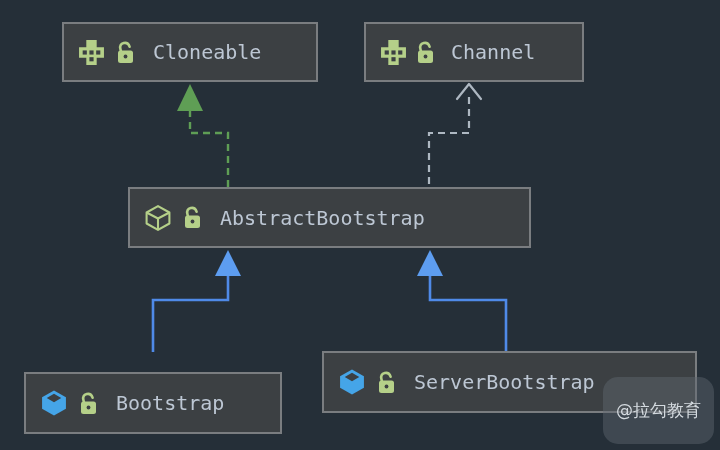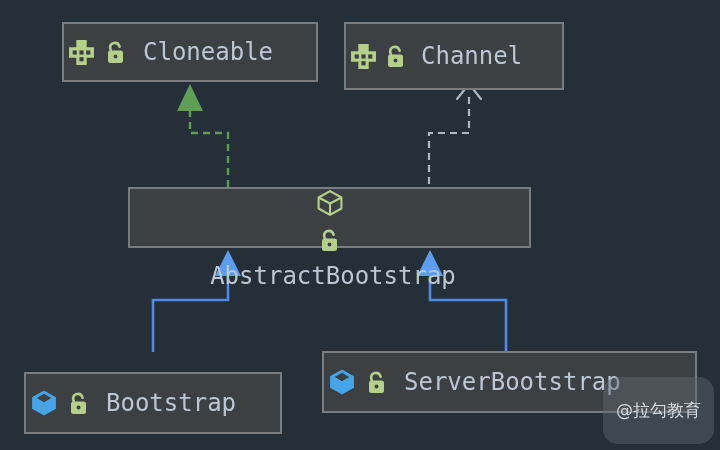--- a/index.html
+++ b/index.html
@@ -9,31 +9,31 @@
     font-family:"DejaVu Sans Mono","Liberation Mono",monospace;
   }
   .stage{position:absolute;inset:0;}
   svg.edges{position:absolute;left:0;top:0;width:720px;height:450px;}
 
   .node{
     position:absolute;box-sizing:border-box;
     background:var(--node-fill,#3c4043);
     border:2px solid var(--node-border,#7a7d80);
     display:flex;align-items:center;
-    padding:0 4px;gap:11px;
+    padding:0 14px;gap:11px;
     color:var(--node-text,#bdc7d4);
-    font-size:24px;line-height:1;
+    font-size:20px;line-height:1;
     cursor:default;
   }
   .node .label{margin-left:7px;white-space:nowrap;}
   .node svg{flex:0 0 auto;display:block;}
 
   #node-cloneable{left:62px;top:22px;width:256px;height:60px;}
-  #node-channel{left:344px;top:22px;width:220px;height:68px;gap:9px;}
-  #node-abstract-bootstrap{left:128px;top:187px;width:403px;height:61px;flex-direction:column;}
+  #node-channel{left:364px;top:22px;width:220px;height:60px;gap:9px;}
+  #node-abstract-bootstrap{left:128px;top:187px;width:403px;height:61px;}
   #node-bootstrap{left:24px;top:372px;width:258px;height:62px;}
   #node-server-bootstrap{left:322px;top:351px;width:375px;height:62px;}
 
   .watermark{
     position:absolute;right:6px;bottom:6px;
     background:rgba(96,104,112,0.45);
     border-radius:15px;padding:22px 13px;
     color:#d4dadf;font-size:17px;
     font-family:"DejaVu Sans","Liberation Sans",sans-serif;
   }

